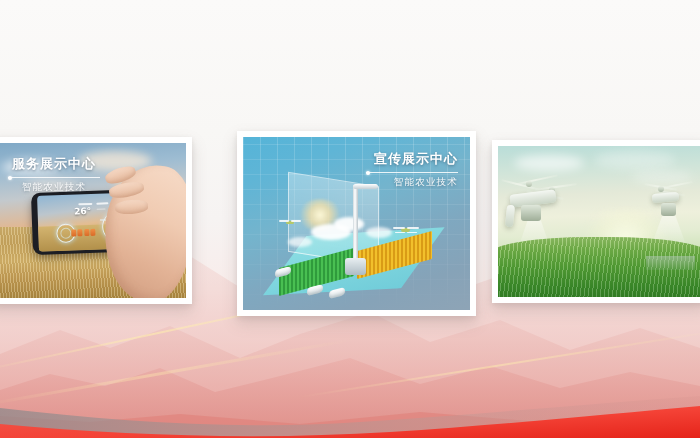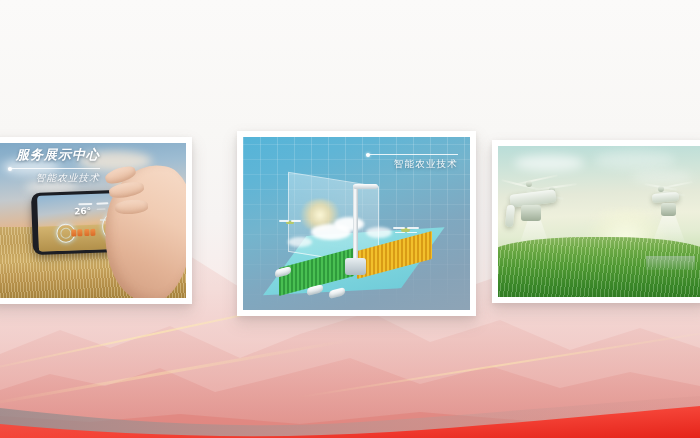--- a/index.html
+++ b/index.html
@@ -340,21 +340,21 @@
           <div class="c1-chip" style="left:45%;top:62%;width:5px;height:7px;"></div>
           <div class="c1-chip" style="left:51%;top:62%;width:5px;height:7px;"></div>
         </div>
       </div>
 
       <div class="c1-hand"></div>
       <div class="c1-finger" style="right:26%;top:16%;width:16%;height:9%;transform:rotate(-18deg);"></div>
       <div class="c1-finger" style="right:22%;top:26%;width:18%;height:9%;transform:rotate(-10deg);"></div>
       <div class="c1-finger" style="right:20%;top:37%;width:17%;height:9%;transform:rotate(-4deg);"></div>
 
-      <div class="card-title-block" style="left:14px; top:3px; text-align:right;font-style:italic;">
+      <div class="card-title-block" style="left:14px; top:12px; text-align:center;">
         <div class="card-title">服务展示中心</div>
         <div class="rule" style="width:92px;">
           <span class="dot"></span>
         </div>
         <div class="card-sub">智能农业技术</div>
       </div>
     </div>
   </div>
 
   <div class="card" id="card-2">
@@ -389,20 +389,21 @@
       </div>
       <div class="c2-drone" style="left:66%;top:50%;width:26px;height:13px;">
         <div class="body"></div>
         <div class="rotor" style="left:0;top:30%;width:12px;"></div>
         <div class="rotor" style="right:0;top:30%;width:12px;"></div>
         <div class="rotor" style="left:2px;top:62%;width:10px;"></div>
         <div class="rotor" style="right:2px;top:62%;width:10px;"></div>
       </div>
 
       <div class="card-title-block" style="right:12px; top:13px; text-align:right;">
+        <div class="card-title">宣传展示中心</div>
         <div class="rule" style="width:92px; margin-left:auto;">
           <span class="dot"></span>
         </div>
         <div class="card-sub">智能农业技术</div>
       </div>
     </div>
   </div>
 
   <div class="card" id="card-3">
     <div class="inner">

